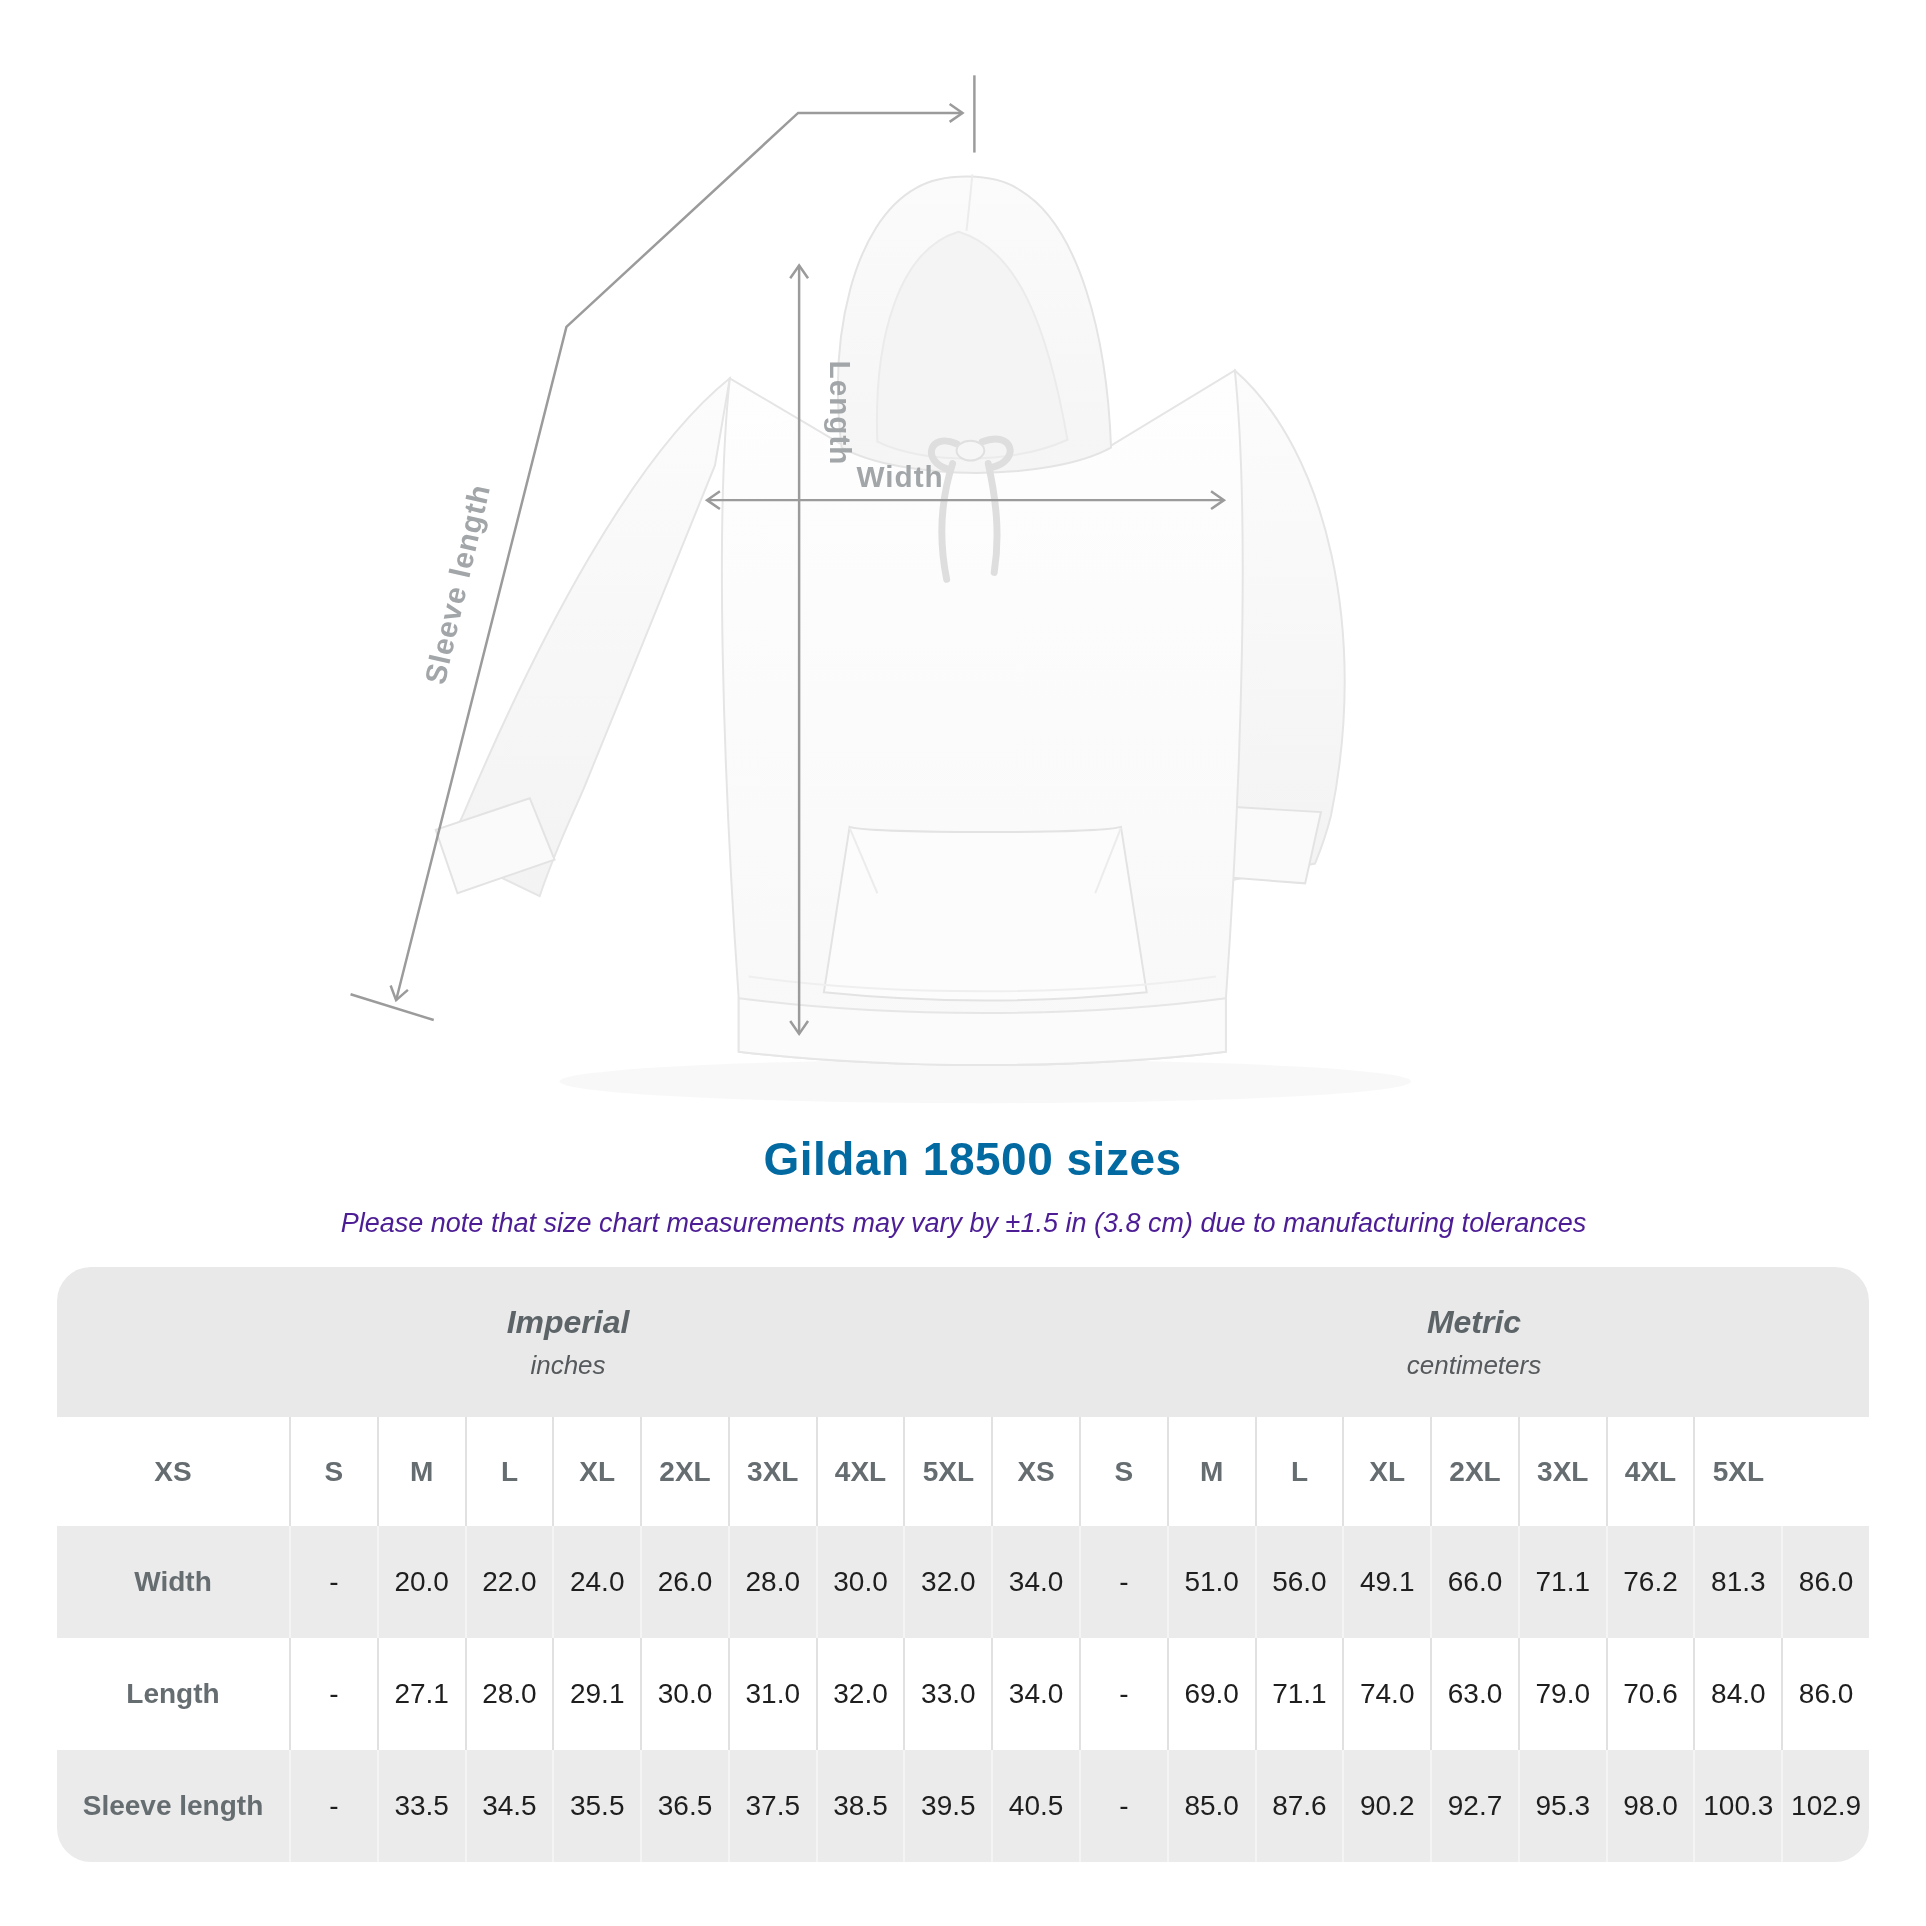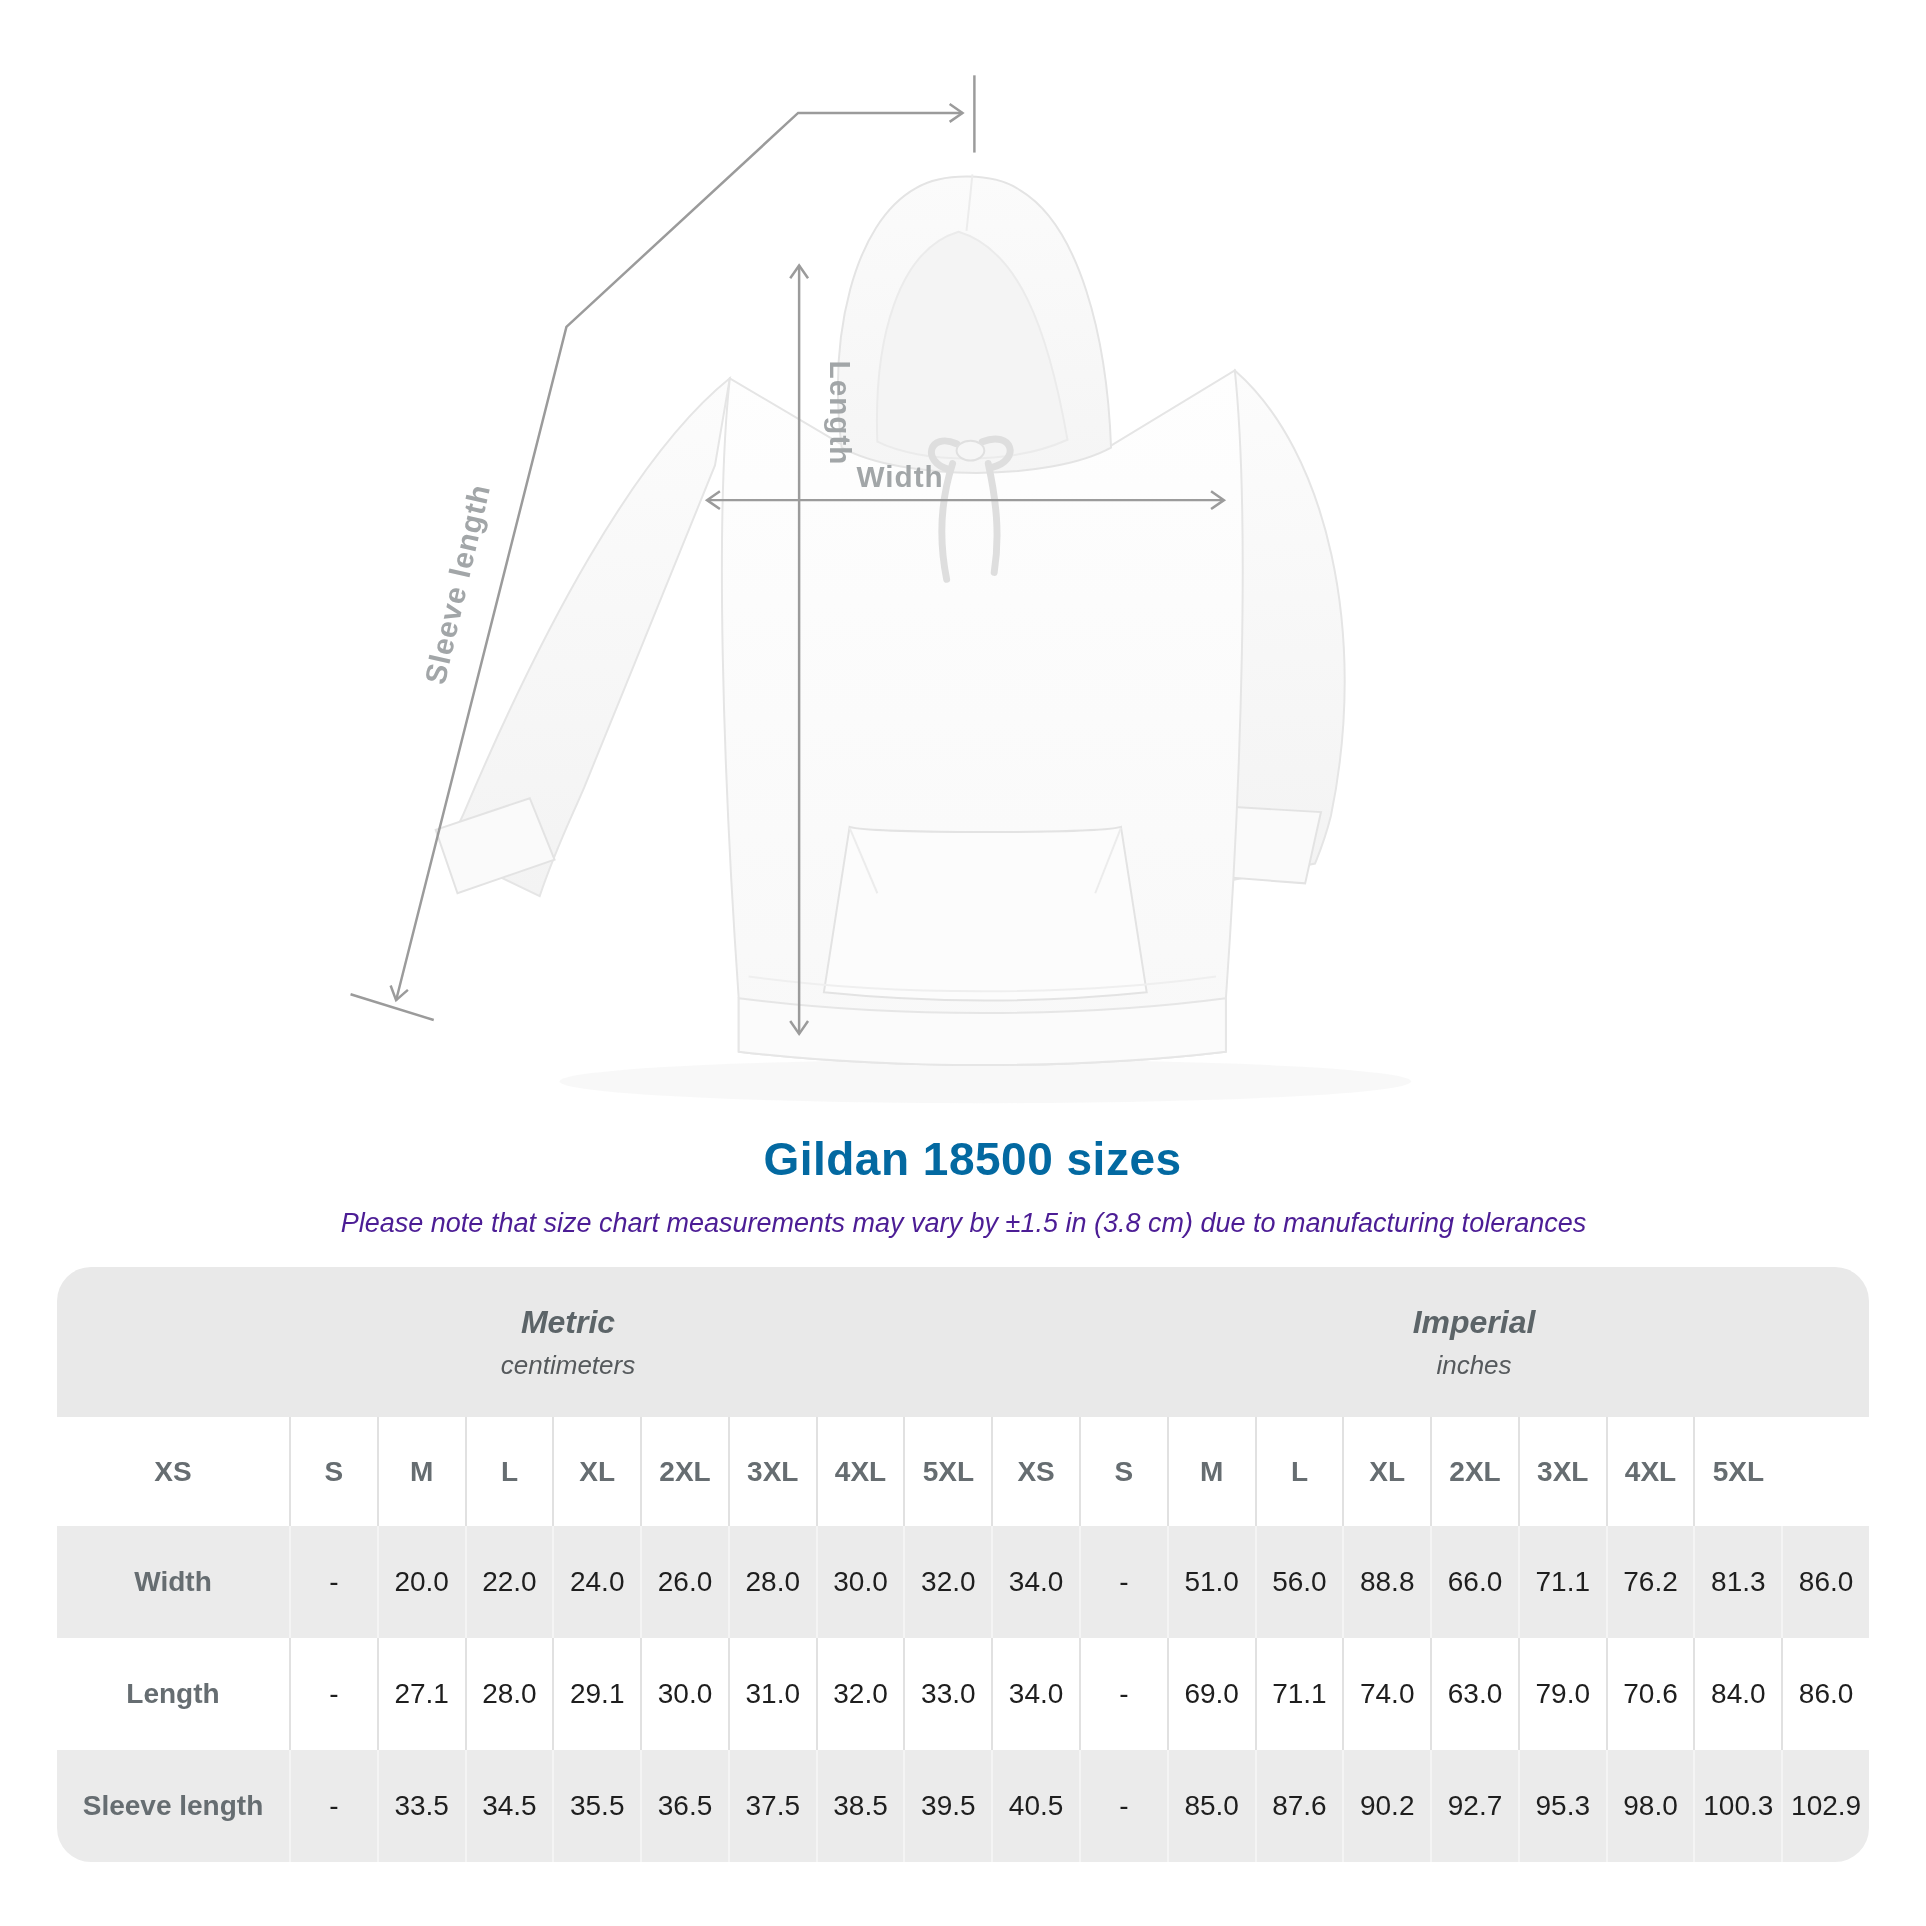--- a/index.html
+++ b/index.html
@@ -115,26 +115,26 @@
     <text class="meas-label" text-anchor="middle" x="909" y="492">Width</text>
   </svg>
 
   <div class="chart-title">Gildan 18500 sizes</div>
   <div class="chart-note">Please note that size chart measurements may vary by ±1.5 in (3.8 cm) due to manufacturing tolerances</div>
 
   <div class="tbl">
 
     <div class="unit-band">
       <div class="unit-cell">
+        <div class="unit-name">Imperial</div>
+        <div class="unit-sub">inches</div>
+      </div>
+      <div class="unit-cell">
         <div class="unit-name">Metric</div>
         <div class="unit-sub">centimeters</div>
-      </div>
-      <div class="unit-cell">
-        <div class="unit-name">Imperial</div>
-        <div class="unit-sub">inches</div>
       </div>
     </div>
 
     <div class="grid row-head">
       <div class="cell rl">XS</div>
       <div class="cell rl">S</div>
       <div class="cell rl">M</div>
       <div class="cell rl">L</div>
       <div class="cell rl">XL</div>
       <div class="cell rl">2XL</div>
@@ -159,21 +159,21 @@
       <div class="cell nv">22.0</div>
       <div class="cell nv">24.0</div>
       <div class="cell nv">26.0</div>
       <div class="cell nv">28.0</div>
       <div class="cell nv">30.0</div>
       <div class="cell nv">32.0</div>
       <div class="cell nv">34.0</div>
       <div class="cell nv">-</div>
       <div class="cell nv">51.0</div>
       <div class="cell nv">56.0</div>
-      <div class="cell nv">88.8</div>
+      <div class="cell nv">49.1</div>
       <div class="cell nv">66.0</div>
       <div class="cell nv">71.1</div>
       <div class="cell nv">76.2</div>
       <div class="cell nv">81.3</div>
       <div class="cell nv">86.0</div>
     </div>
 
     <div class="grid row-w">
       <div class="cell rl">Length</div>
       <div class="cell nv">-</div>

